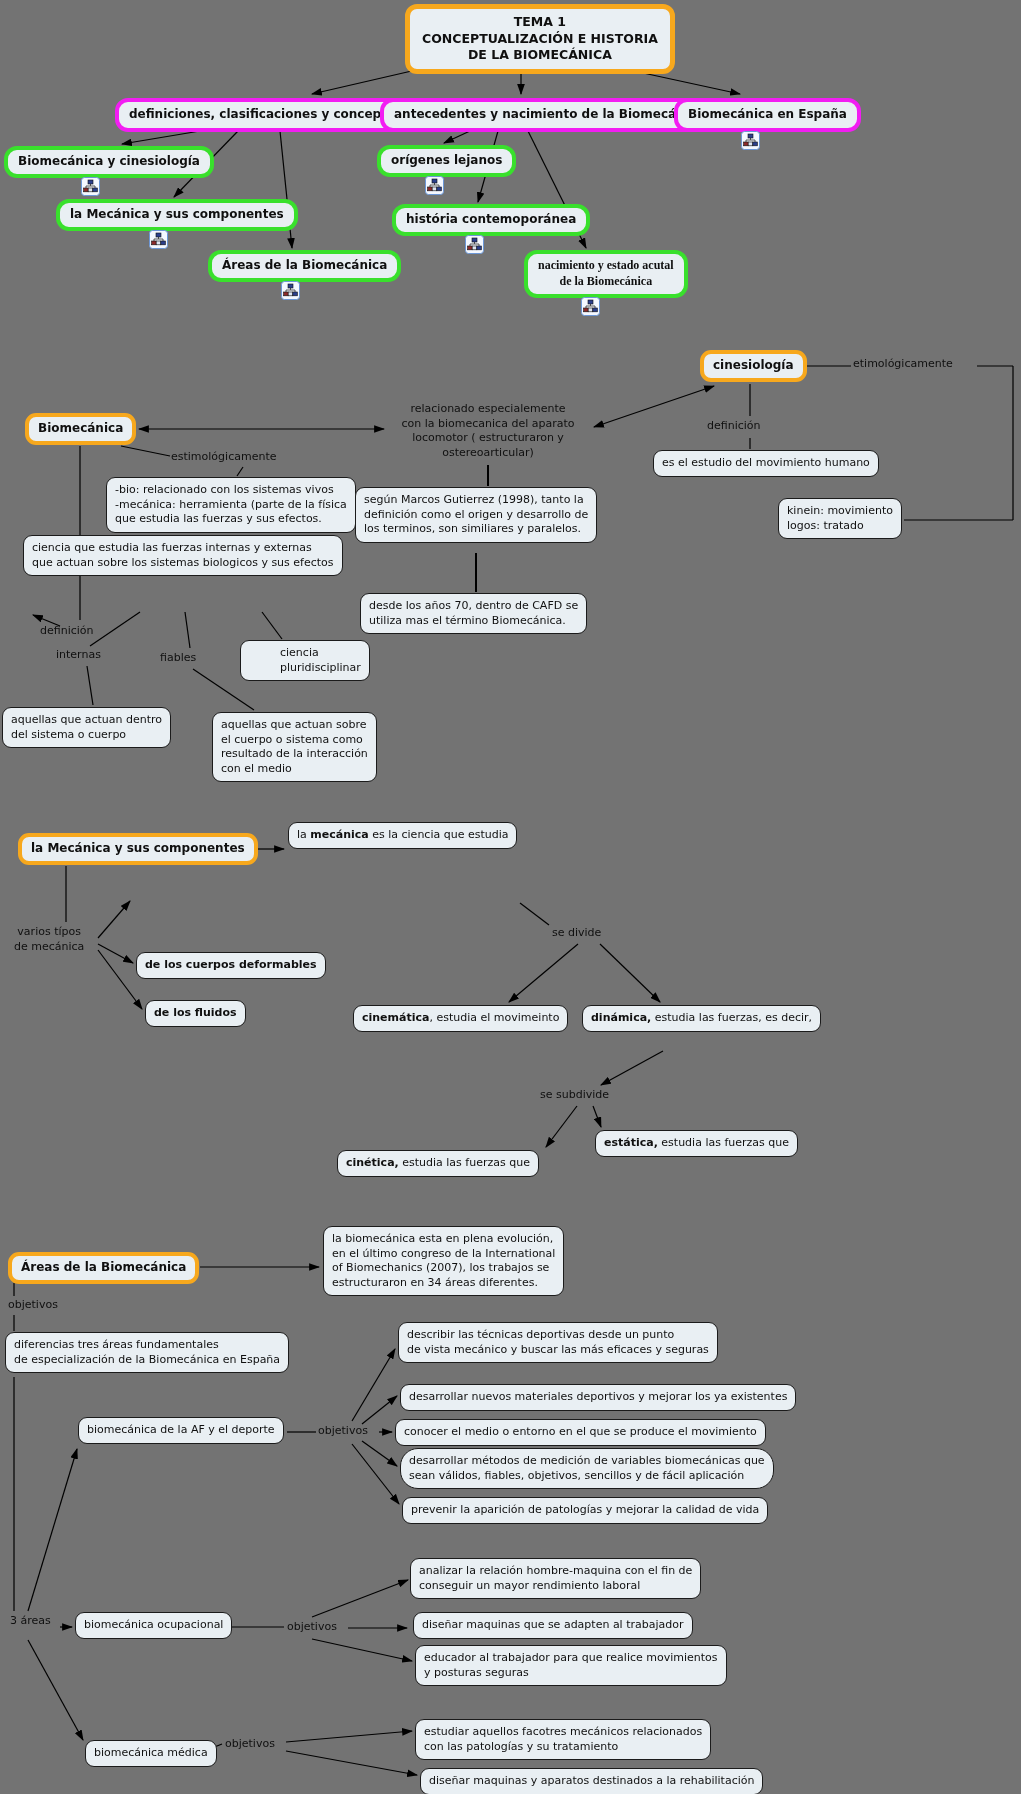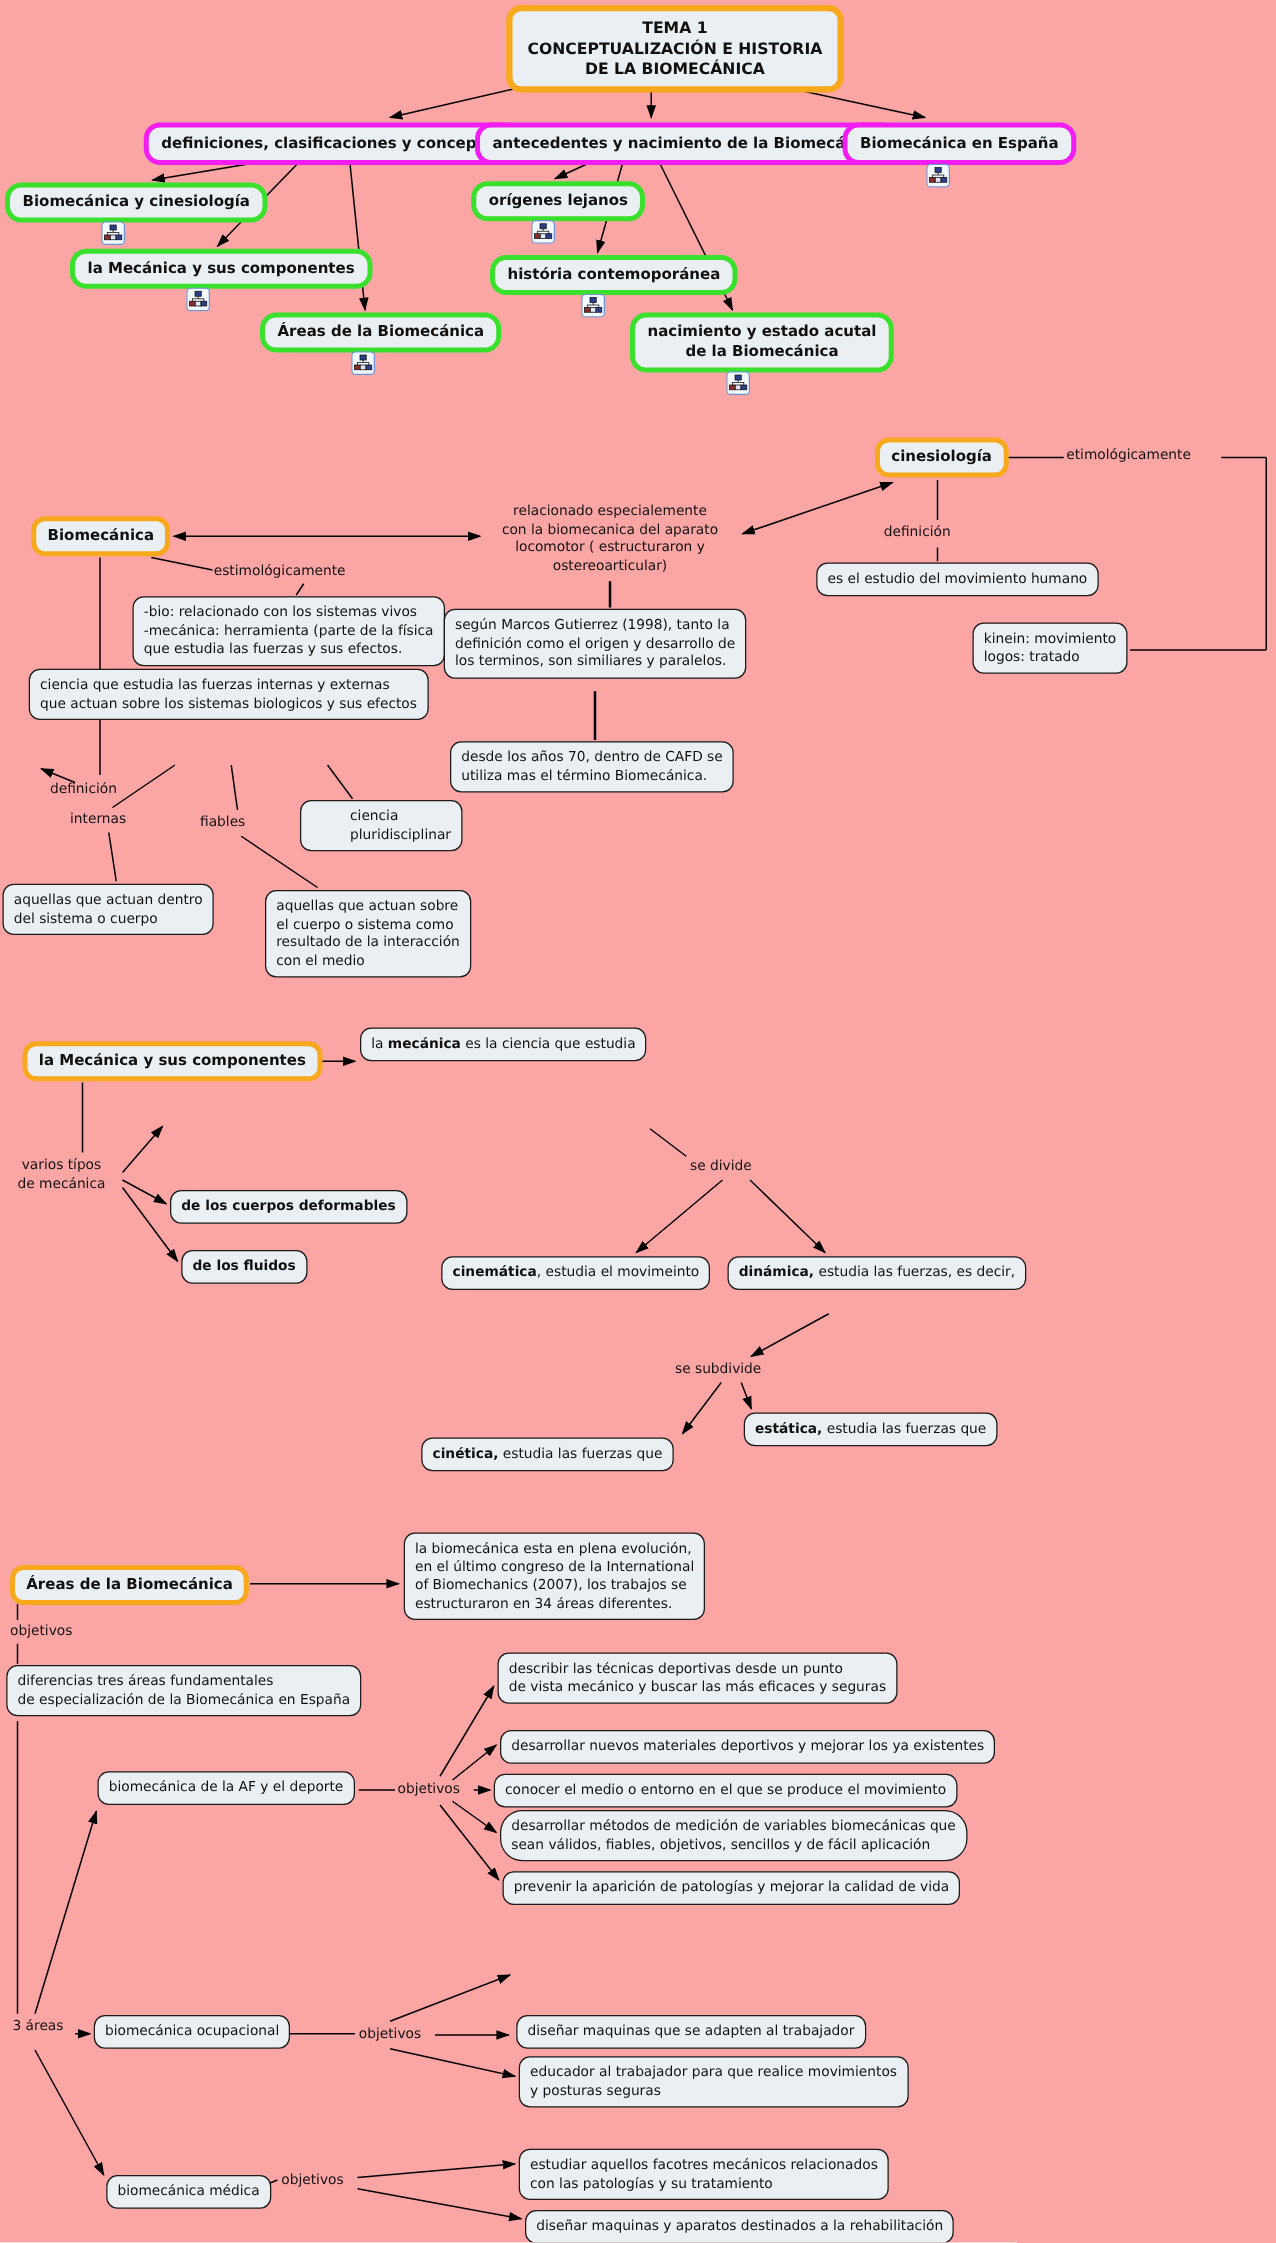--- a/index.html
+++ b/index.html
@@ -1,16 +1,16 @@
 <!DOCTYPE html>
 <html><head>
 <meta charset="utf-8">
 <style>
   html,body{margin:0;padding:0;background:#fff;}
-  #canvas{position:relative;width:1021px;height:1794px;background:#fca5a5;
+  #canvas{position:relative;width:1021px;height:1794px;background:#737373;
           font-family:"DejaVu Sans",sans-serif;overflow:hidden;}
   #edges{position:absolute;left:0;top:0;z-index:1;}
   .n{position:absolute;z-index:2;font-size:11px;color:#101010;line-height:1.32;}
   .dark{background:#e9eff3;border:1.5px solid #1b1b1b;border-radius:9px;padding:5px 8px;white-space:nowrap;}
   .orange{background:#e9eff3;border:4px solid #f7a81d;border-radius:11px;padding:4px 9px;
           font-weight:700;font-size:12px;white-space:nowrap;}
   .title{background:#e9eff3;border:5px solid #f7a81d;border-radius:12px;padding:5px 12px;
          font-weight:700;font-size:12.5px;text-align:center;white-space:nowrap;}
   .magenta{background:#e9eff3;border:4px solid #f21df2;border-radius:13px;padding:5px 10px;
            font-weight:700;font-size:12px;white-space:nowrap;}
@@ -116,21 +116,21 @@
     </div>
     <div class="n green" style="left: 208px; top: 250px;">
       <div><span>Áreas de la Biomecánica</span></div>
     </div>
     <div class="n green" style="left: 377px; top: 145px;">
       <div><span>orígenes lejanos</span></div>
     </div>
     <div class="n green" style="left: 392px; top: 204px;">
       <div><span>história contemoporánea</span></div>
     </div>
-    <div class="n green" style="left: 504px; top: 250px;">
+    <div class="n green" style="left: 524px; top: 250px; font-family: Liberation Serif, serif;">
       <div><span>nacimiento y estado acutal</span></div>
       <div><span>de la Biomecánica</span></div>
     </div>
     <div class="n orange" style="left: 700px; top: 350px;">
       <div><span>cinesiología</span></div>
     </div>
     <div class="n label" style="left: 853px; top: 357px;">
       <div><span>etimológicamente</span></div>
     </div>
     <div class="n dark" style="left: 778px; top: 498px;">
@@ -279,20 +279,24 @@
     </div>
     <div class="n label" style="left: 10px; top: 1614px;">
       <div><span>3 áreas</span></div>
     </div>
     <div class="n dark" style="left: 75px; top: 1612px;">
       <div><span>biomecánica ocupacional</span></div>
     </div>
     <div class="n label" style="left: 287px; top: 1620px;">
       <div><span>objetivos</span></div>
     </div>
+    <div class="n dark" style="left: 410px; top: 1558px;">
+      <div><span>analizar la relación hombre-maquina con el fin de</span></div>
+      <div><span>conseguir un mayor rendimiento laboral</span></div>
+    </div>
     <div class="n dark" style="left: 413px; top: 1612px;">
       <div><span>diseñar maquinas que se adapten al trabajador</span></div>
     </div>
     <div class="n dark" style="left: 415px; top: 1645px;">
       <div><span>educador al trabajador para que realice movimientos</span></div>
       <div><span>y posturas seguras</span></div>
     </div>
     <div class="n dark" style="left: 85px; top: 1740px;">
       <div><span>biomecánica médica</span></div>
     </div>

